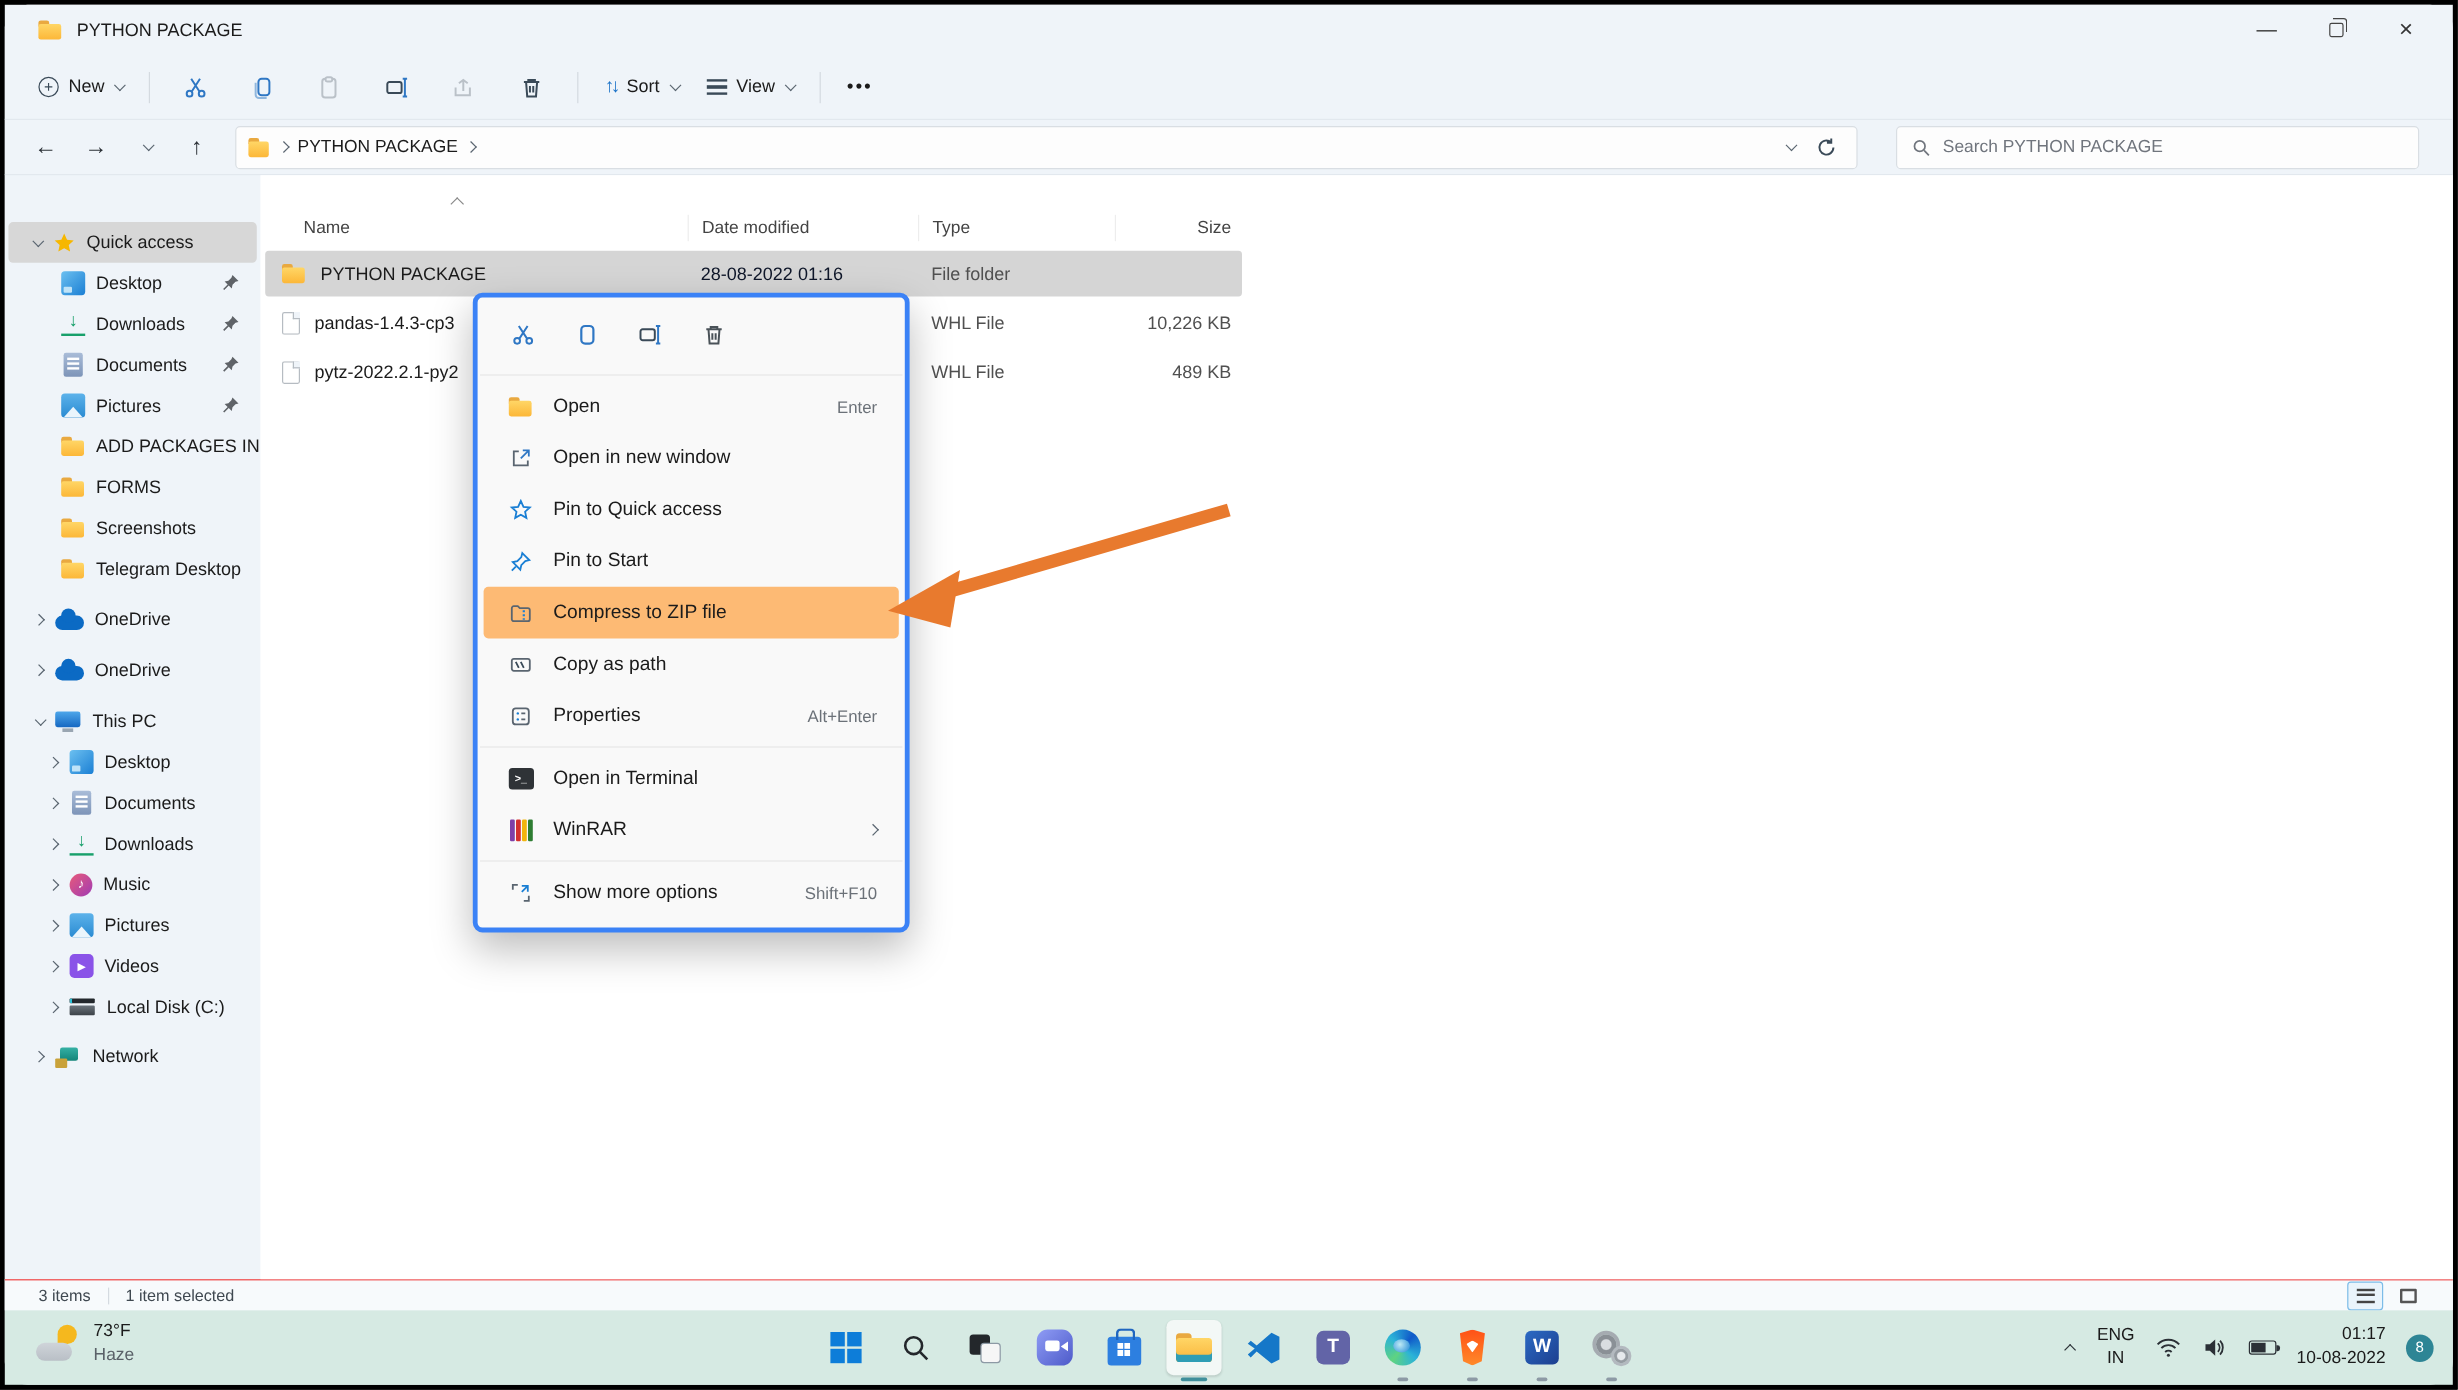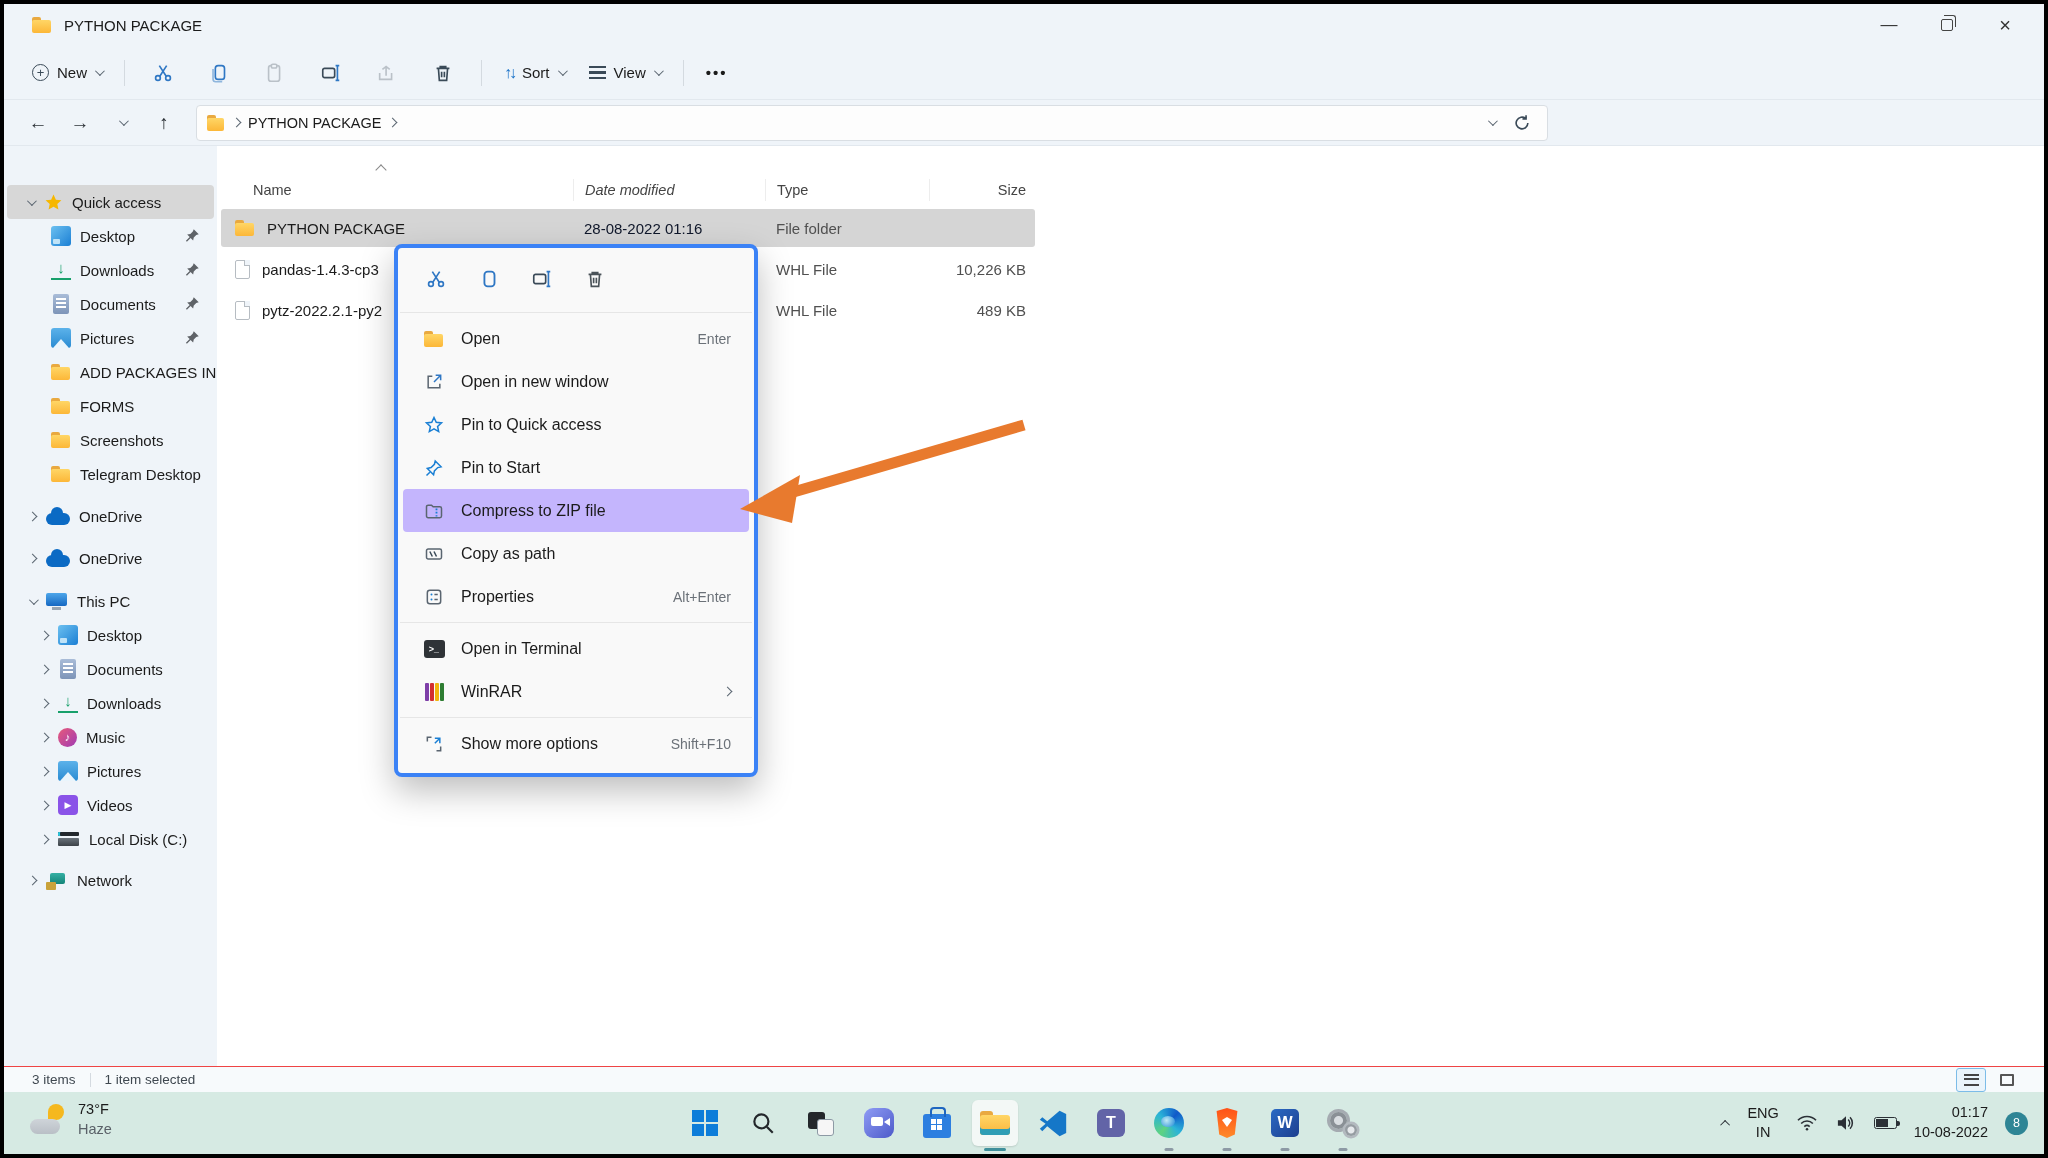--- a/index.html
+++ b/index.html
@@ -52,21 +52,21 @@
   .sb-row.lvl2 { padding-left:32px; }
   .sb-label { white-space:nowrap; }
   .pin-glyph { position:absolute; right:14px; top:9px; }
   .mt8 { margin-top:8px; } .mt9 { margin-top:9px; } .mt7 { margin-top:7px; }
 
   .content { flex:1; background:#fff; position:relative; padding:28px 0 0 0; }
   .sort-caret { position:absolute; top:20px; left:160px; width:8px; height:8px; border-left:1.5px solid #888; border-top:1.5px solid #888; transform:rotate(45deg); }
   .list-header { display:flex; height:32px; align-items:center; font-size:14.5px; color:#444; width:822px; }
   .lh-cell { border-left:1px solid #ededed; height:22px; display:flex; align-items:center; }
   .col-name { width:356px; padding-left:36px; border-left:none; }
-  .col-date { width:192px; padding-left:11px;font-style:italic; }
+  .col-date { width:192px; padding-left:11px; }
   .col-type { width:164px; padding-left:11px; }
   .col-size { width:110px; justify-content:flex-end; padding-right:13px; }
   .file-row { display:flex; align-items:center; height:38px; width:814px; margin:3px 0 3px 4px; border-radius:3px; font-size:15px; }
   .file-row.sel { background:#d5d5d5; }
   .fr-name { width:352px; display:flex; align-items:center; gap:12px; padding-left:14px; color:#1b1b1b; white-space:nowrap; overflow:hidden; }
   .fr-date { width:192px; padding-left:11px; color:#0f172a; }
   .fr-type { width:164px; padding-left:11px; color:#505050; }
   .fr-size { width:106px; text-align:right; padding-right:9px; color:#505050; }
 
   .statusbar { height:26px; display:flex; align-items:center; padding:0 8px 0 28px; font-size:13.5px; color:#3f4850; border-top:1px solid #ef4444; flex:none; background:#f7fafc; }
@@ -107,21 +107,21 @@
   .ic-network { width:22px; }
   .ic-network::before { content:""; position:absolute; top:3px; left:4px; width:15px; height:11px; background:linear-gradient(#35b0a4,#148579); border-radius:2px; }
   .ic-network::after { content:""; position:absolute; bottom:0; left:0; width:10px; height:8px; background:#c9a23a; border-radius:1px; }
 
   
   .context-menu { position:absolute; left:390px; top:240px; width:364px; background:#f9f9f9; border:4px solid #3b82f6; border-radius:8px; box-shadow:0 14px 34px rgba(0,0,0,.26); padding:8px 0; z-index:30; }
   .cm-iconrow { display:flex; align-items:center; gap:13px; padding:4px 0 10px 18px; }
   .cm-qbtn { width:40px; height:38px; display:flex; align-items:center; justify-content:center; border-radius:5px; }
   .cm-sep { height:1px; background:#e6e6e6; margin:4px 2px; }
   .cm-item { height:43px; display:flex; align-items:center; gap:16px; padding:0 18px 0 20px; margin:0 5px; border-radius:4px; font-size:16px; }
-  .cm-item.hl { background:#c4b5fd; }
+  .cm-item.hl { background:#fdba74; }
   .cm-shortcut { margin-left:auto; color:#6b7178; font-size:14px; }
   .cm-sub { margin-left:auto; }
   .cm-ic { width:22px; display:flex; justify-content:center; flex:none; }
   .term-ic { width:21px; height:18px; background:#2f3337; border-radius:3px; color:#fff; font-size:9px; font-weight:700; text-align:center; line-height:18px; }
   .rar-ic { display:flex; gap:1px; }
   .rar-ic span { width:4px; height:18px; border-radius:1px; }
 
   
   .anno-arrow { position:absolute; left:700px; top:395px; z-index:40; }
 
@@ -260,20 +260,27 @@
         <span class="chev chev-right"></span>
         <span>PYTHON PACKAGE</span>
         <span class="chev chev-right"></span>
         <div class="addr-right">
           <span class="chev chev-down"></span>
           <svg width="18" height="18" viewBox="0 0 20 20" fill="none" stroke="#3a4a58" stroke-width="1.8">
                 <path d="M16.5 10 a6.5 6.5 0 1 1 -2.2-4.9 M14.5 1.5 v4 h-4"></path>
               </svg>
         </div>
       </div>
+      <div class="searchbox">
+        <svg class="mag" width="16" height="16" viewBox="0 0 20 20" fill="none" stroke="#70757d" stroke-width="1.8">
+              <circle cx="8.5" cy="8.5" r="5.5"></circle>
+              <path d="M13 13 L18 18"></path>
+            </svg>
+        <input placeholder="Search PYTHON PACKAGE" style="">
+      </div>
     </div>
 
     <div class="main">
 
       <div class="sidebar">
         <div class="sb-row sel">
           <span class="chevslot">
                 <span class="chev chev-down"></span>
               </span>
           <svg width="19" height="19" viewBox="0 0 24 24" fill="#f6b700">

